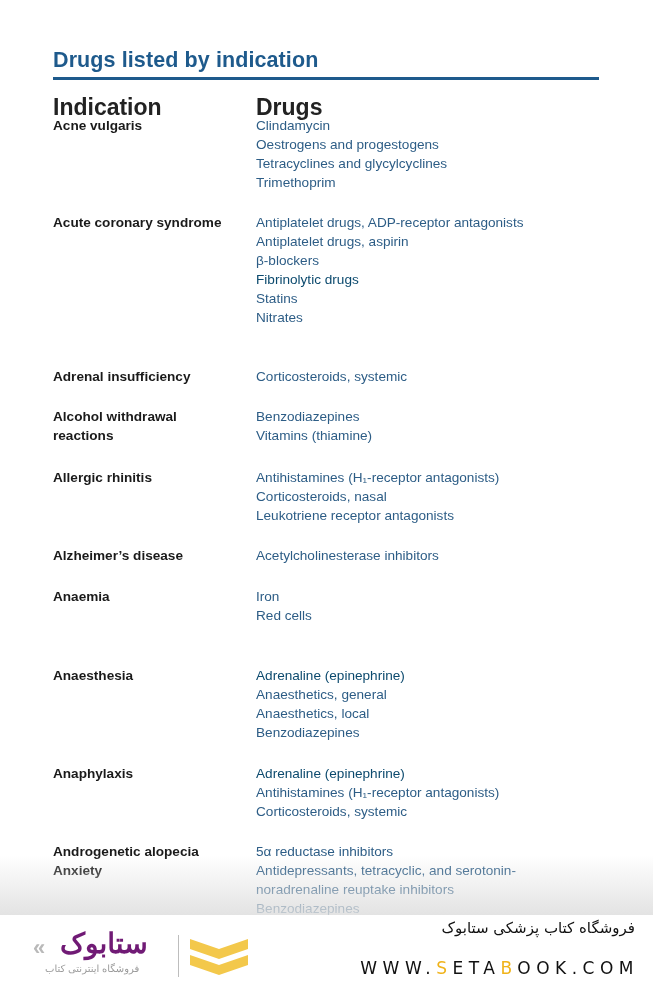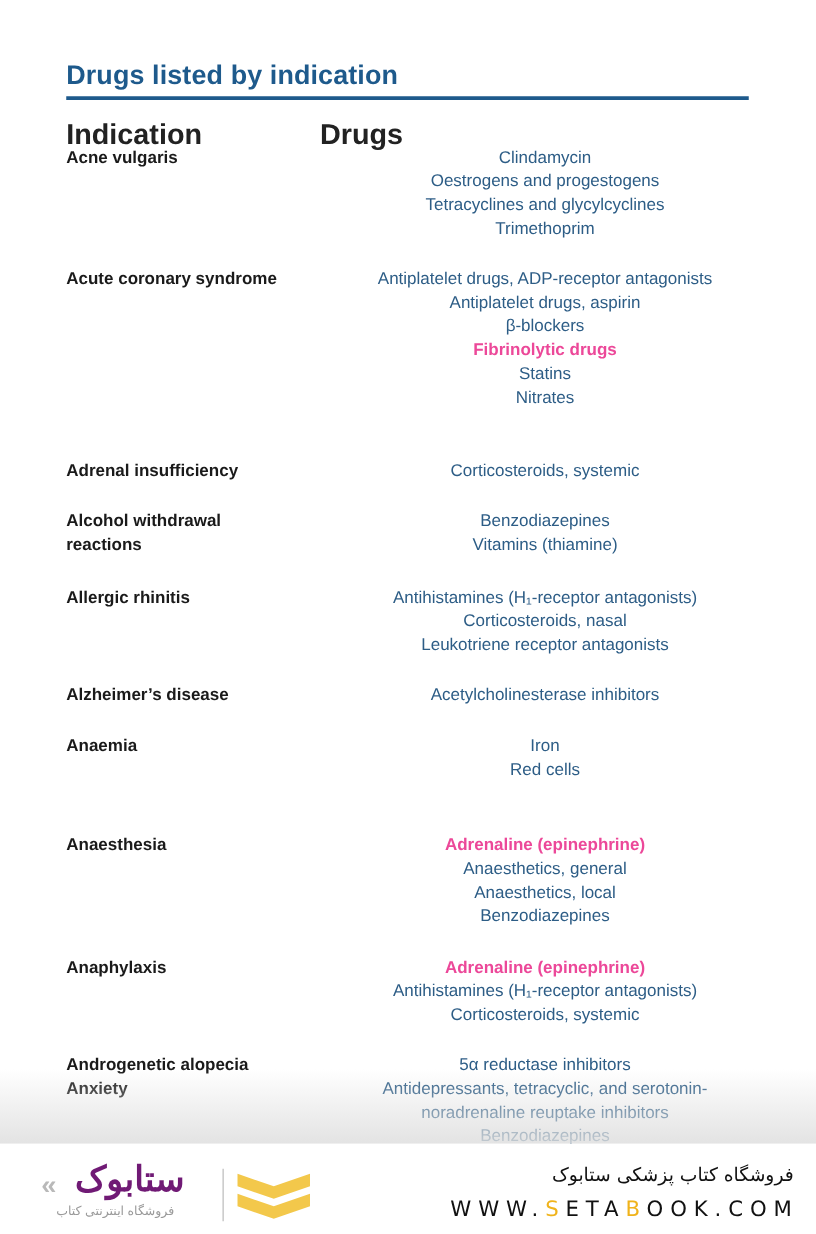--- a/index.html
+++ b/index.html
@@ -18,43 +18,43 @@
   .head-ind, .head-drug {
     position:absolute; top:94px; font-size:23px; font-weight:bold; color:#222;
   }
   .head-ind { left:53px; }
   .head-drug { left:256px; }
   .entry { position:absolute; left:53px; width:560px; }
   .ind {
     position:absolute; left:0; top:0; width:195px;
     font-size:13.6px; font-weight:bold; color:#1a1a1a; line-height:19px;
   }
-  .drugs { position:absolute; left:203px; top:0; width:360px;text-align:center; }
+  .drugs { position:absolute; left:203px; top:0; width:360px; }
   .drug { font-size:13.6px; color:#2d5d86; line-height:19px; white-space:nowrap; }
-  .drug.red { color:#ec4899;font-weight:bold; }
+  .drug.red { color:#0c4a6e; }
   .fade {
     position:absolute; left:0; top:855px; width:653px; height:60px;
     background:linear-gradient(to bottom, rgba(230,230,230,0) 0%, rgba(222,222,222,0.85) 100%);
     pointer-events:none;
   }
   .footer {
     position:absolute; left:0; top:915px; width:653px; height:72px; background:#ffffff;
   }
   .logo-text {
     position:absolute; left:35px; top:12px; font-size:28px; font-weight:bold; color:#701a75;
     letter-spacing:-1px;
   }
   .logo-chev { position:absolute; left:33px; top:20px; font-size:22px; color:#b9b9b9; font-weight:bold; }
   .logo-sub {
     position:absolute; left:45px; top:48px; font-size:10px; color:#9a9a9a; direction:rtl;
   }
   .logo-div { position:absolute; left:178px; top:20px; width:1px; height:42px; background:#bdbdbd; }
   .logo-mark { position:absolute; left:188px; top:22px; }
   .shop-fa {
-    position:absolute; right:18px; top:16px; font-size:15px; color:#111; direction:rtl;
+    position:absolute; right:18px; top:4px; font-size:15px; color:#111; direction:rtl;
     font-family:"DejaVu Sans", sans-serif;
   }
   .shop-url {
     position:absolute; right:14px; top:43px; font-size:17px; letter-spacing:5.5px; color:#111;
     font-family:"DejaVu Sans", sans-serif;
   }
   .shop-url .hl { color:#f0b31a; }
 </style>
 </head>
 <body>

